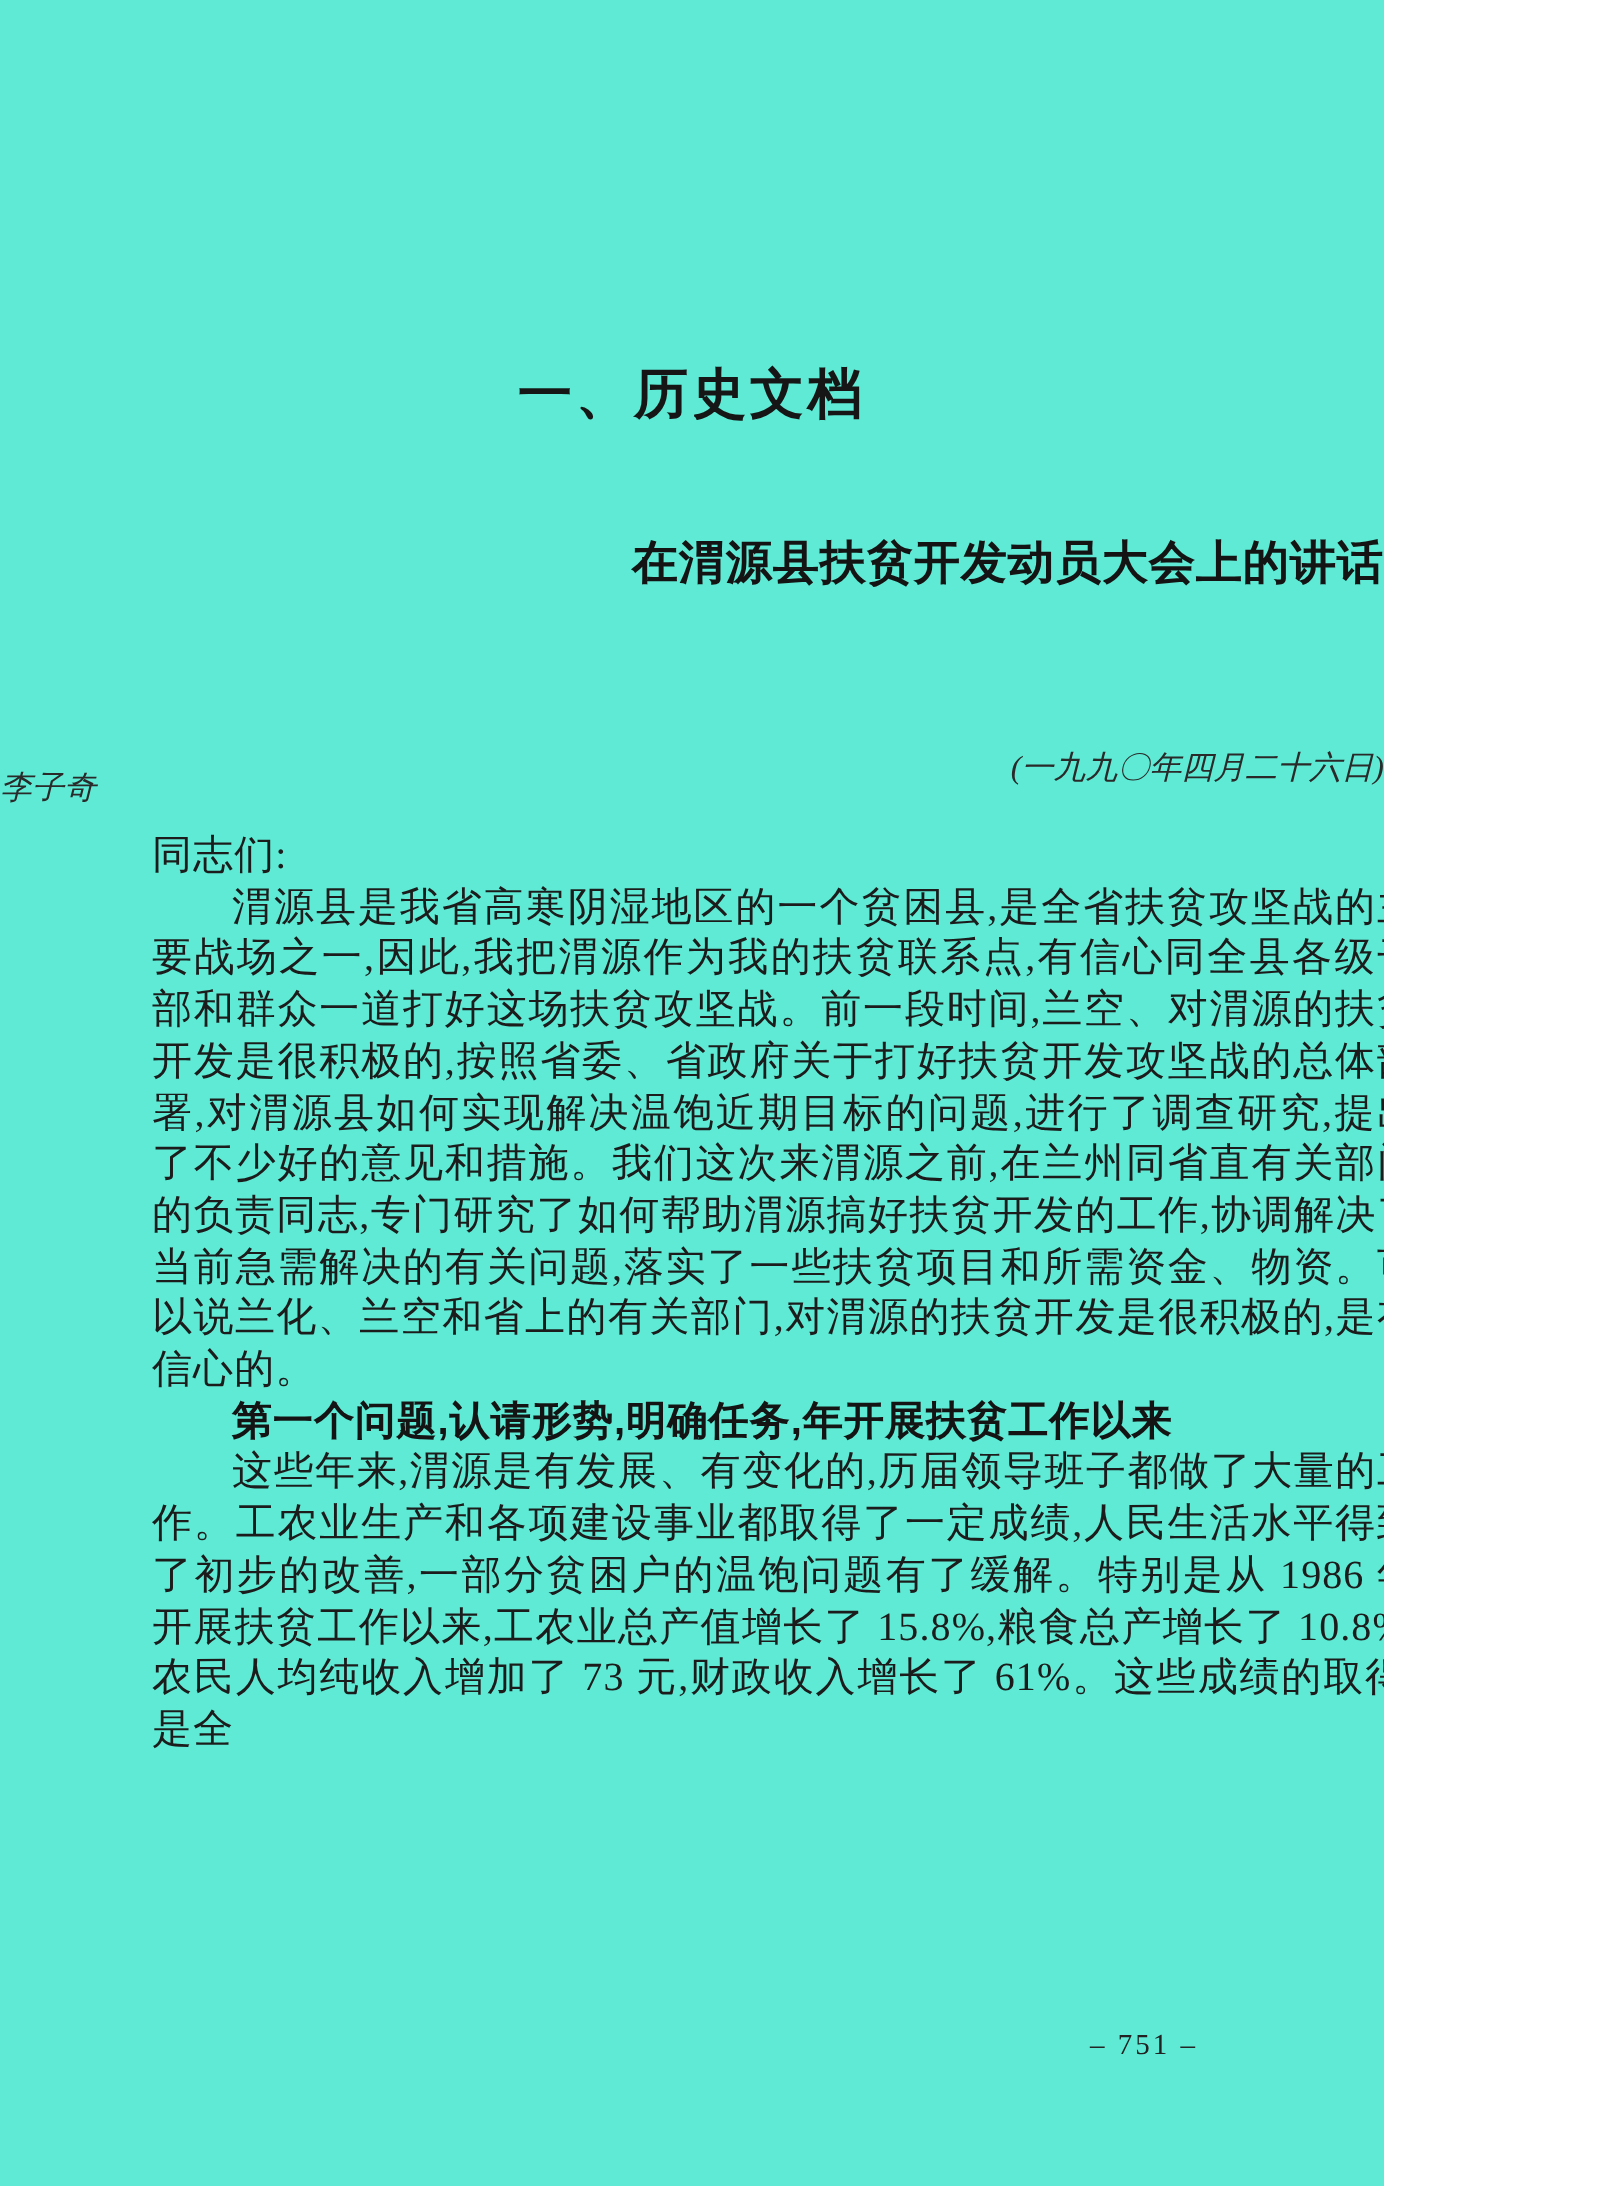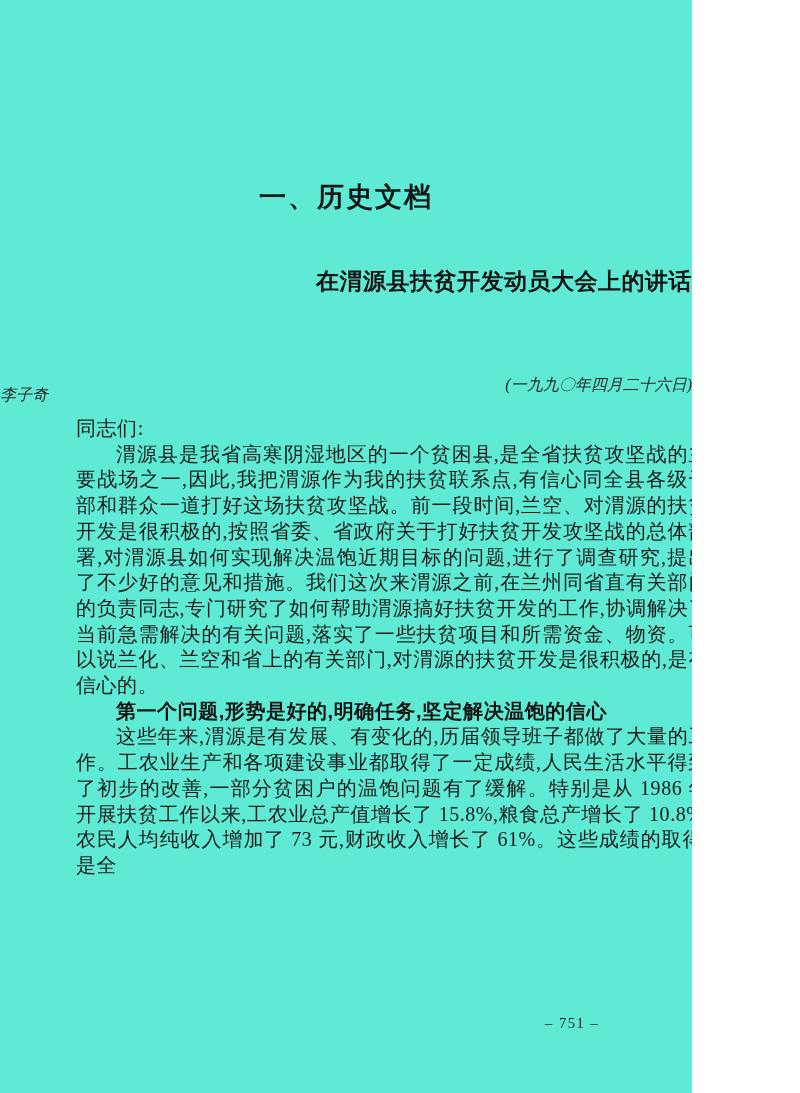--- a/index.html
+++ b/index.html
@@ -107,19 +107,19 @@
 
   <div class="doc-title">在渭源县扶贫开发动员大会上的讲话</div>
 
   <div class="author">李子奇</div>
 
   <div class="doc-date">(一九九〇年四月二十六日)</div>
 
   <div class="doc-body">
     <p class="salutation">同志们:</p>
     <p>渭源县是我省高寒阴湿地区的一个贫困县,是全省扶贫攻坚战的主要战场之一,因此,我把渭源作为我的扶贫联系点,有信心同全县各级干部和群众一道打好这场扶贫攻坚战。前一段时间,兰空、对渭源的扶贫开发是很积极的,按照省委、省政府关于打好扶贫开发攻坚战的总体部署,对渭源县如何实现解决温饱近期目标的问题,进行了调查研究,提出了不少好的意见和措施。我们这次来渭源之前,在兰州同省直有关部门的负责同志,专门研究了如何帮助渭源搞好扶贫开发的工作,协调解决了当前急需解决的有关问题,落实了一些扶贫项目和所需资金、物资。可以说兰化、兰空和省上的有关部门,对渭源的扶贫开发是很积极的,是有信心的。</p>
-    <p class="section-heading">第一个问题,形势是好的,明确任务,坚定解决温饱的信心</p>
+    <p class="section-heading">第一个问题,认请形势,明确任务,年开展扶贫工作以来</p>
     <p>这些年来,渭源是有发展、有变化的,历届领导班子都做了大量的工作。工农业生产和各项建设事业都取得了一定成绩,人民生活水平得到了初步的改善,一部分贫困户的温饱问题有了缓解。特别是从 1986 年开展扶贫工作以来,工农业总产值增长了 15.8%,粮食总产增长了 10.8%,农民人均纯收入增加了 73 元,财政收入增长了 61%。这些成绩的取得,是全</p>
   </div>
 
   <div class="page-number">– 751 –</div>
 
 </div>
 
 </body></html>

